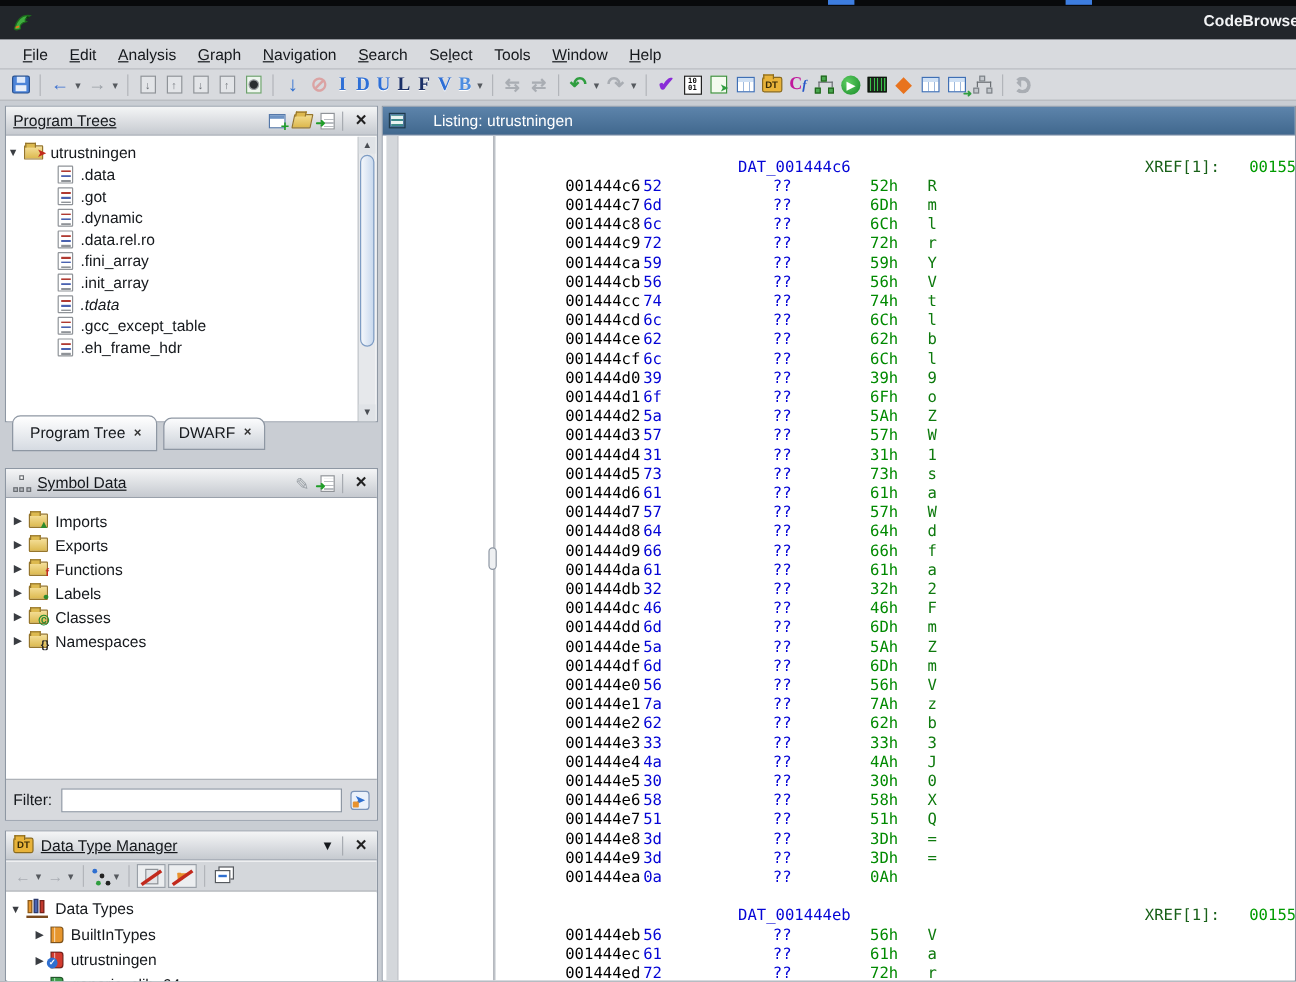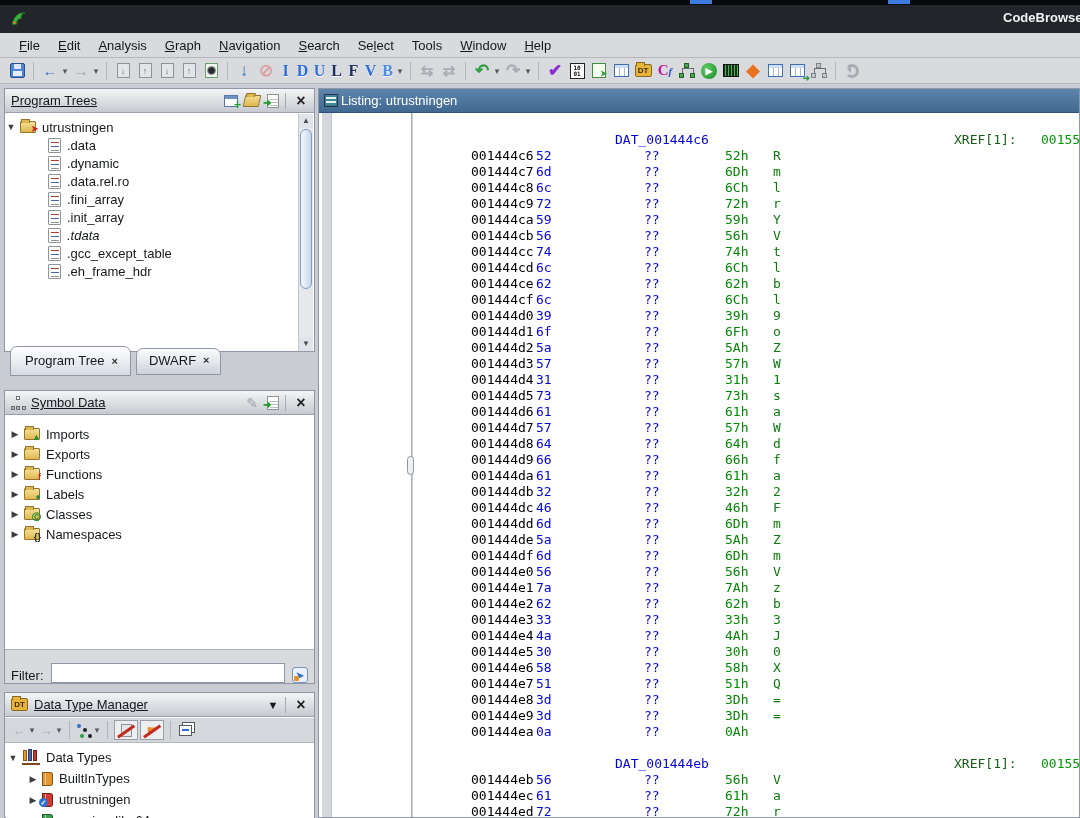--- a/index.html
+++ b/index.html
@@ -143,21 +143,21 @@
   .i-collapse::before{content:"";width:7px;height:1.5px;background:#2f6fd0;}
   .dotsicon{width:16px;height:15px;position:relative;}
   .dotsicon i{position:absolute;width:4px;height:4px;border-radius:50%;}
   .dotsicon i:nth-child(1){left:1px;top:1px;background:#2f6fd0;}
   .dotsicon i:nth-child(2){left:7px;top:5px;background:#222;}
   .dotsicon i:nth-child(3){left:4px;bottom:0;background:#2f9e3f;}
   .dotsicon i:nth-child(4){right:0;bottom:0;background:#222;}
 
   
   .lhead{height:24px;background:linear-gradient(#5d84ab,#41688e);border-bottom:1px solid #32517a;color:#fff;
-         display:flex;align-items:center;font-size:13px;padding-left:5px;gap:3px;}
+         display:flex;align-items:center;font-size:13px;padding-left:5px;gap:23px;}
   .i-listing{width:14px;height:13px;background:#e8f2f0;border:1px solid #1d3a4c;
              background-image:repeating-linear-gradient(#3d8a8a 0 2px,transparent 2px 4px);background-clip:content-box;padding:1px;}
   .lbody{position:absolute;left:0;top:24px;right:0;bottom:0;background:#fff;overflow:hidden;}
   .lstrip{position:absolute;left:3px;top:0;bottom:0;width:10px;background:#d4d7db;border-right:1px solid #c2c6cb;}
   .ldiv{position:absolute;left:92px;top:0;bottom:0;width:2px;background:#c9cdd3;border-left:1px solid #aeb2b8;}
   .lpill{position:absolute;left:88px;top:343px;width:7px;height:19px;border:1px solid #8e97a3;border-radius:4px;background:#eef0f2;}
   .lrows{position:absolute;left:0;top:0;right:0;font-family:"DejaVu Sans Mono",monospace;font-size:13px;line-height:16px;padding-top:19px;}
   .lrow{height:16px;position:relative;white-space:pre;}
   .lrow span{position:absolute;top:0;}
   .c-addr{left:152px;color:#000;}
@@ -323,20 +323,24 @@
             <span class="redarrow">➤</span>
           </span>
           <span>utrustningen</span>
         </div>
         <div class="trow" style="height: 18px; padding-left: 38px;">
           <span class="ticon pageicon"></span>
           <span>.data</span>
         </div>
         <div class="trow" style="height: 18px; padding-left: 38px;">
           <span class="ticon pageicon"></span>
+          <span>.got</span>
+        </div>
+        <div class="trow" style="height: 18px; padding-left: 38px;">
+          <span class="ticon pageicon"></span>
           <span>.dynamic</span>
         </div>
         <div class="trow" style="height: 18px; padding-left: 38px;">
           <span class="ticon pageicon"></span>
           <span>.data.rel.ro</span>
         </div>
         <div class="trow" style="height: 18px; padding-left: 38px;">
           <span class="ticon pageicon"></span>
           <span>.fini_array</span>
         </div>
@@ -427,21 +431,21 @@
           <span>Classes</span>
         </div>
         <div class="trow" style="height: 20px; padding-left: 4px;">
           <span class="arr">▶</span>
           <span class="ticon folder">
             <span class="ovl" style="color: rgb(34, 34, 34);">{}</span>
           </span>
           <span>Namespaces</span>
         </div>
       </div>
-    <div class="filterrow" style="left:0;right:0;bottom:0;height:34px;align-items:flex-end;">
+    <div class="filterrow" style="left:0;right:0;bottom:0;height:34px;">
       <span>Filter:</span>
       <input type="text" value="" style="">
       <span class="i-filtercfg">➤</span>
     </div>
   </section>
 
   <section class="panel" style="left:4px;top:692px;width:311px;height:126px;">
     <div class="phead">
       <span class="i-dt" style="margin-right:6px;">DT</span>
       <span class="ptitle">Data Type Manager</span>

